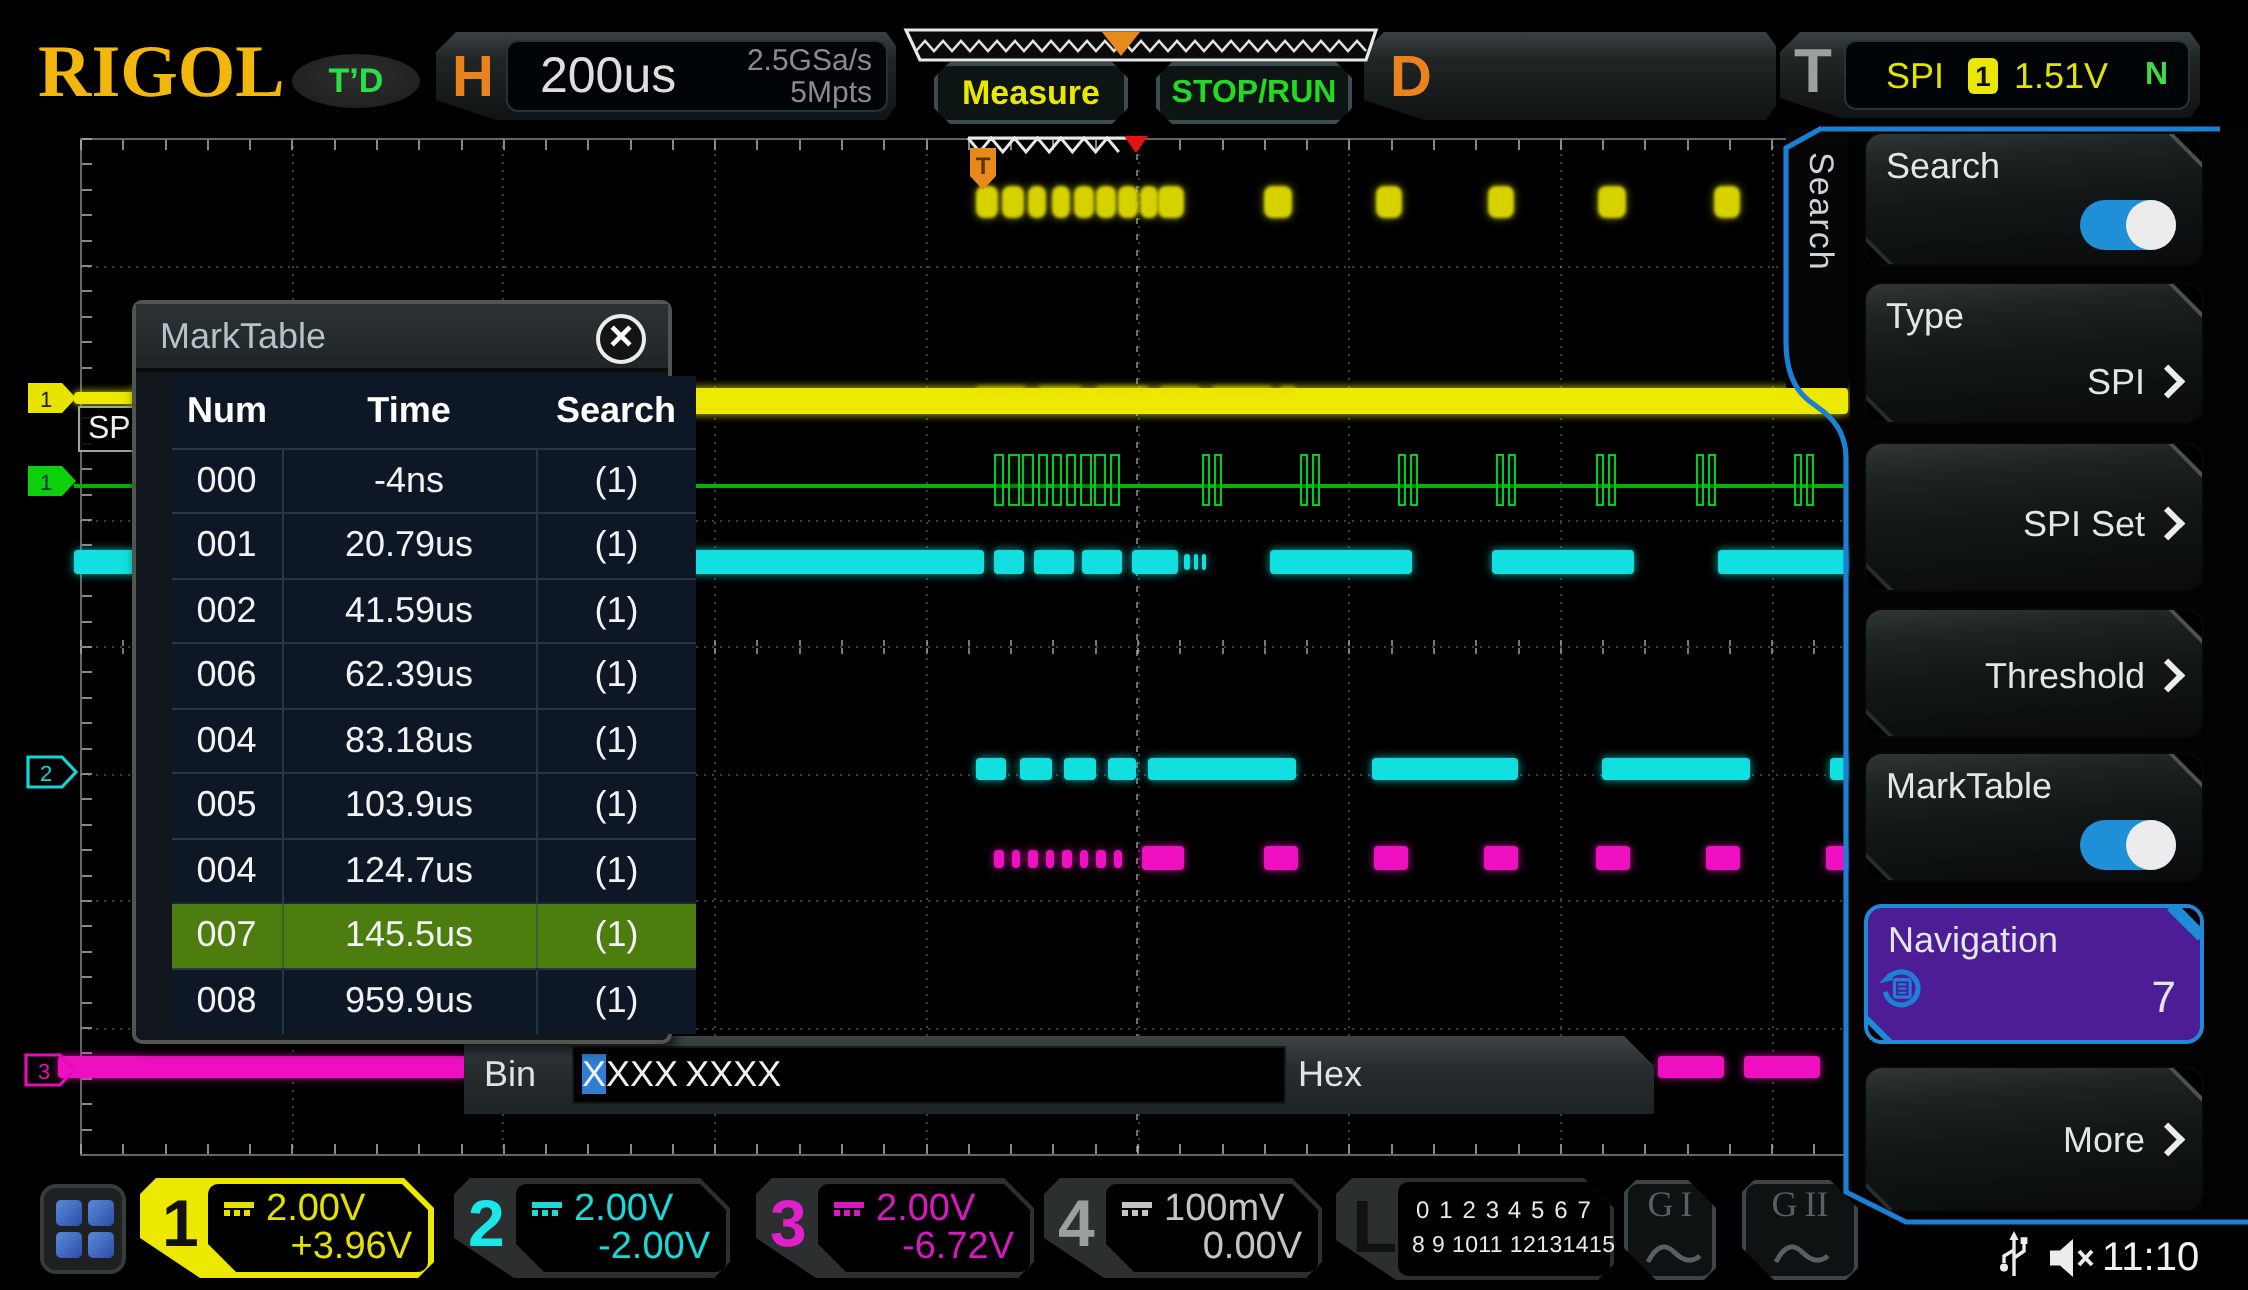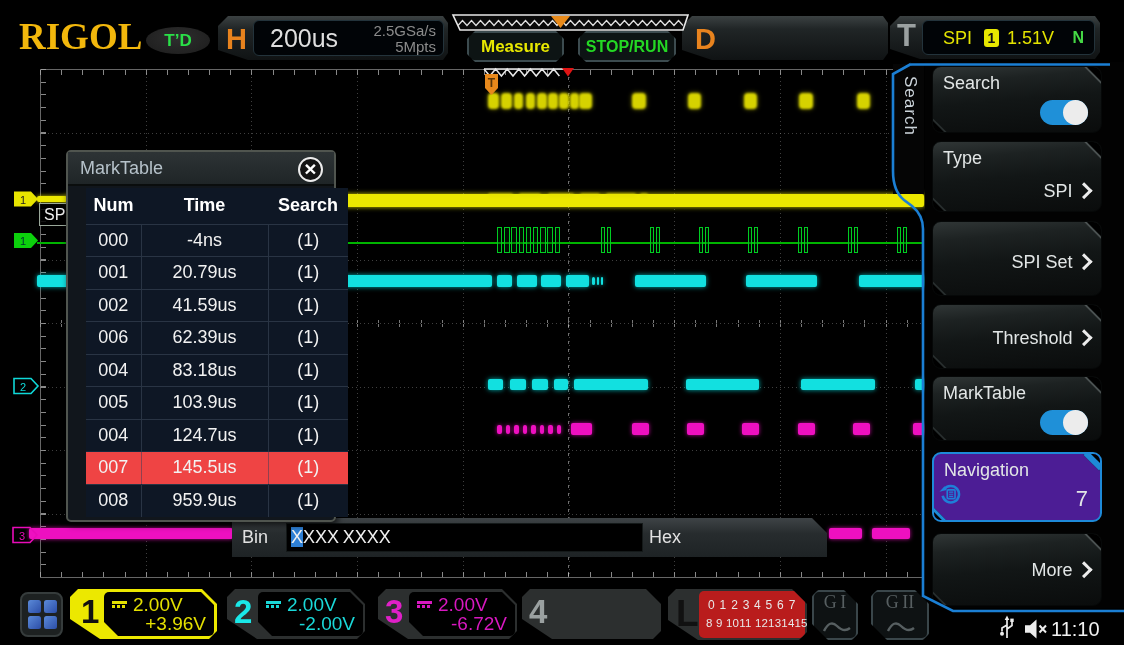--- a/index.html
+++ b/index.html
@@ -36,21 +36,21 @@
 #binbar .selx { background:#2e7fd4; }
 
 
 #mark { z-index:6; left:66px; top:150px; width:270px; height:372px; background:#11161c; border:2px solid #50554f; border-radius:5px; box-shadow:2px 3px 6px rgba(0,0,0,0.7); }
 #mark .title { left:0; top:0; width:100%; height:34px; background:linear-gradient(180deg,#2d3335,#1f2527); border-bottom:2px solid #0a0d0d; color:#b6c2ca; font-size:18px; line-height:32px; padding-left:12px; }
 #mark .close { right:11px; top:5px; width:25px; height:25px; border:2px solid #ececec; border-radius:50%; background:#141414; color:#fff; text-align:center; line-height:20px; font-size:21px; font-weight:bold; }
 #mark table { position:absolute; left:18px; top:36px; width:262px; border-collapse:collapse; table-layout:fixed; background:#0e1725; }
 #mark th { color:#fff; font-size:18px; font-weight:bold; height:36px; }
 #mark td { color:#f2f2f2; font-size:18px; text-align:center; height:32.5px; border-top:1px solid rgba(110,130,150,0.28); }
 #mark td + td { border-left:1px solid rgba(110,130,150,0.28); }
-#mark tr.sel td { background:#ef4444; border-top-color:rgba(30,60,90,0.45); }
+#mark tr.sel td { background:#4d7c0f; border-top-color:rgba(30,60,90,0.45); }
 #mark tr.sel td + td { border-left-color:rgba(30,60,90,0.45); }
 #mark col.c1 { width:55px; } #mark col.c2 { width:127px; } #mark col.c3 { width:80px; }
 
 
 #sidebg { left:925px; top:62px; width:199px; height:546px; background:#020202; }
 #stab { left:893px; top:64px; width:31px; height:130px; background:#050505; color:#ccd4da; font-size:17px; }
 #stab span { position:absolute; left:7px; top:12px; writing-mode:vertical-rl; letter-spacing:1px; }
 .mi { left:932px; width:170px; background:linear-gradient(175deg,#303636 0%, #1d2222 22%, #121616 50%, #0a0c0c 100%); border-radius:9px; border:1px solid #060808; color:#e2e6e6; font-size:18px; overflow:hidden; }
 .mi .cut { position:absolute; top:-12px; right:-12px; width:24px; height:24px; background:#000; transform:rotate(45deg); border-bottom:2px solid #4a5151; }
 .mi .cutb { position:absolute; bottom:-11px; left:-11px; width:21px; height:21px; background:#000; transform:rotate(45deg); border-top:2px solid #272d2d; }
@@ -75,21 +75,21 @@
 #gridbtn i { position:absolute; width:13px; height:13px; background:linear-gradient(135deg,#5b8ad8,#2c4ea8); border-radius:2.5px; }
 .chbadge { top:589px; height:50px; }
 .octa { clip-path:polygon(0 8px, 8px 0, calc(100% - 15px) 0, 100% 15px, 100% calc(100% - 8px), calc(100% - 8px) 100%, 30px 100%, 0 calc(100% - 20px)); }
 .chnum { position:absolute; font-weight:bold; font-size:33px; top:4px; }
 .chpanel { position:absolute; top:3px; bottom:3px; background:#000; border-radius:5px; clip-path:polygon(0 0, calc(100% - 13px) 0, 100% 13px, 100% 100%, 14px 100%, 0 calc(100% - 14px)); }
 .dcline { position:absolute; left:8px; top:9px; width:15px; height:3px; }
 .dcdash { position:absolute; left:8px; top:13px; width:15px; height:3px; }
 .cv1 { position:absolute; left:29px; top:2px; font-size:19px; }
 .cv2 { position:absolute; right:8px; top:21px; font-size:19px; }
 #lbadge { left:668px; top:589px; width:139px; height:51px; background:#2c2f2f; }
-#lbadge .lpan { position:absolute; left:31px; top:2px; right:2px; bottom:2px; background:#b91c1c; border-radius:5px; }
+#lbadge .lpan { position:absolute; left:31px; top:2px; right:2px; bottom:2px; background:#000000; border-radius:5px; }
 #lbadge .r1 { position:absolute; left:9px; top:7px; color:#e8e8e8; font-size:12px; letter-spacing:0.8px; white-space:nowrap; }
 #lbadge .r2 { position:absolute; left:7px; top:26px; color:#e8e8e8; font-size:11.5px; letter-spacing:0.2px; white-space:nowrap; }
 .gbox { top:590px; height:50px; background:#0e1213; border:2px solid #3a464a; border-radius:7px; clip-path:polygon(0 6px, 6px 0, calc(100% - 14px) 0, 100% 14px, 100% calc(100% - 6px), calc(100% - 6px) 100%, 16px 100%, 0 calc(100% - 16px)); color:#575f61; font-family:"Liberation Serif", serif; font-size:18px; text-align:center; }
 #clock { left:1051px; top:618px; color:#f2f2f2; font-size:20px; }
 </style>
 </head>
 <body>
 
 <div class="abs" id="rigol">RIGOL</div>
 <div class="abs" id="td">T’D</div>
@@ -396,20 +396,26 @@
   <div class="chpanel" style="left:31px;right:2px;color:#d818c0;">
     <div class="dcline" style="background:#d818c0;"></div>
     <div class="dcdash" style="background:repeating-linear-gradient(to right,#d818c0 0 3px,transparent 3px 5px);"></div>
     <div class="cv1">2.00V</div>
       <div class="cv2">-6.72V</div>
   </div>
 </div>
 
 <div class="abs chbadge octa" style="left:522px;width:139px;background:#2c2f2f;">
   <div class="chnum" style="left:7px;color:#9aa0a0;">4</div>
+  <div class="chpanel" style="left:31px;right:2px;color:#c0c6c6;">
+    <div class="dcline" style="background:#c0c6c6;"></div>
+    <div class="dcdash" style="background:repeating-linear-gradient(to right,#c0c6c6 0 3px,transparent 3px 5px);"></div>
+    <div class="cv1">100mV</div>
+      <div class="cv2">0.00V</div>
+  </div>
 </div>
 
 <div class="abs octa" id="lbadge">
   <div class="abs" style="left:8px;top:4px;color:#111;font-size:37px;font-weight:bold;">L</div>
   <div class="lpan">
     <div class="r1">0 1 2 3  4 5 6 7</div>
     <div class="r2">8 9 1011 12131415</div>
   </div>
 </div>
 

